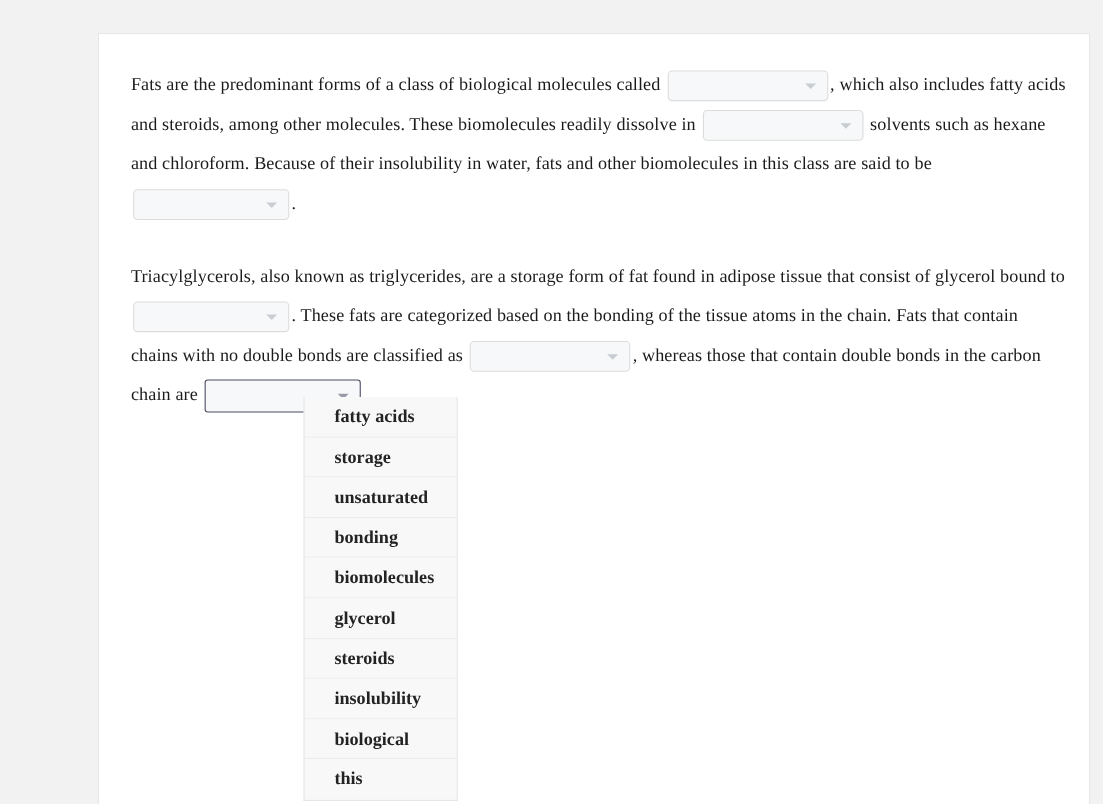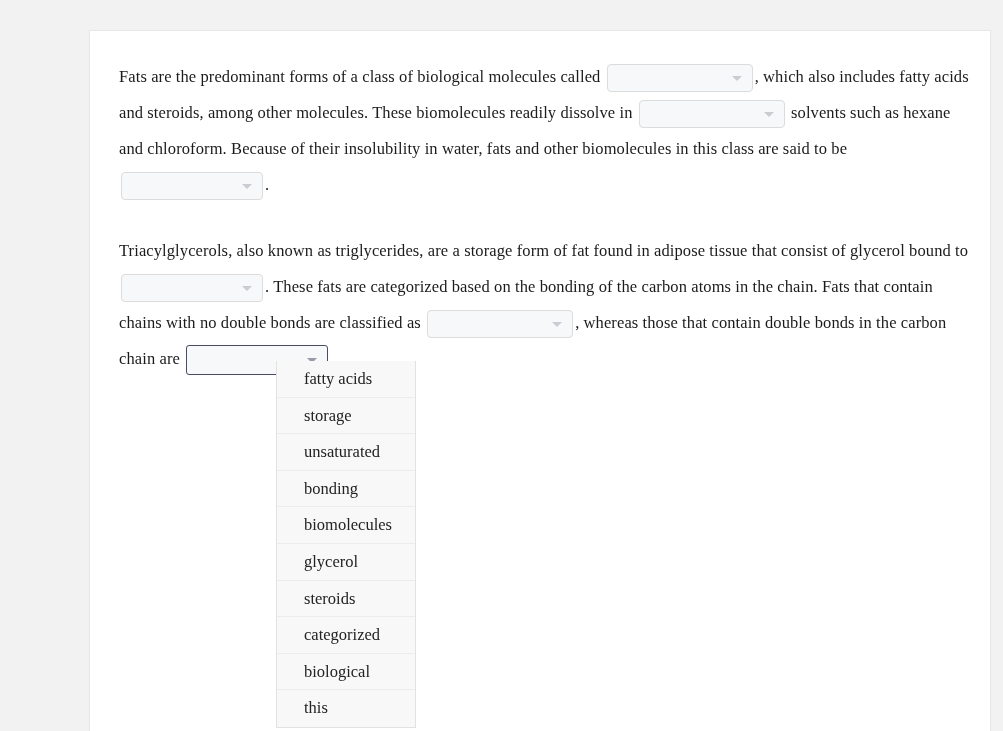--- a/index.html
+++ b/index.html
@@ -90,20 +90,21 @@
   .option-list {
     position: absolute;
     left: 186px;
     top: 330px;
     width: 140px;
     background: #f8f8f8;
     border: 1px solid #e2e2e2;
     border-top: none;
     box-sizing: border-box;
     z-index: 50;
+    font-weight: bold;
   }
   .option {
     height: 36.6px;
     line-height: 36.6px;
     padding: 0 0 0 27px;
     font-size: 16.5px;
     color: #232323;
     background: #f8f8f8;
     border-bottom: 1px solid #ececec;
     box-sizing: border-box;
@@ -130,36 +131,36 @@
       <span class="txt">solvents such as hexane and chloroform. Because of their insolubility in water, fats and other biomolecules in this class are said to be</span>
       <span class="select w-md">
         <span class="caret"></span>
       </span><span class="txt">.</span>
     </div>
 
     <div class="para p2">
       <span class="txt">Triacylglycerols, also known as triglycerides, are a storage form of fat found in adipose tissue that consist of glycerol bound to</span>
       <span class="select w-md">
         <span class="caret"></span>
-      </span><span class="txt">. These fats are categorized based on the bonding of the carbon atoms in the chain. Fats that contain chains with no double bonds are classified as</span>
+      </span><span class="txt">. These fats are categorized based on the bonding of the tissue atoms in the chain. Fats that contain chains with no double bonds are classified as</span>
       <span class="select w-lg">
         <span class="caret"></span>
       </span><span class="txt">, whereas those that contain double bonds in the carbon chain are</span>
       <span class="select open">
         <span class="caret"></span>
       </span><span class="txt">.</span>
     </div>
 
   </div>
 
   <div class="option-list" id="option-list">
       <div class="option">fatty acids</div>
       <div class="option">storage</div>
       <div class="option">unsaturated</div>
       <div class="option">bonding</div>
       <div class="option">biomolecules</div>
       <div class="option">glycerol</div>
       <div class="option">steroids</div>
-      <div class="option">categorized</div>
+      <div class="option">insolubility</div>
       <div class="option">biological</div>
       <div class="option">this</div>
     </div>
 </div>
 
 </body></html>

